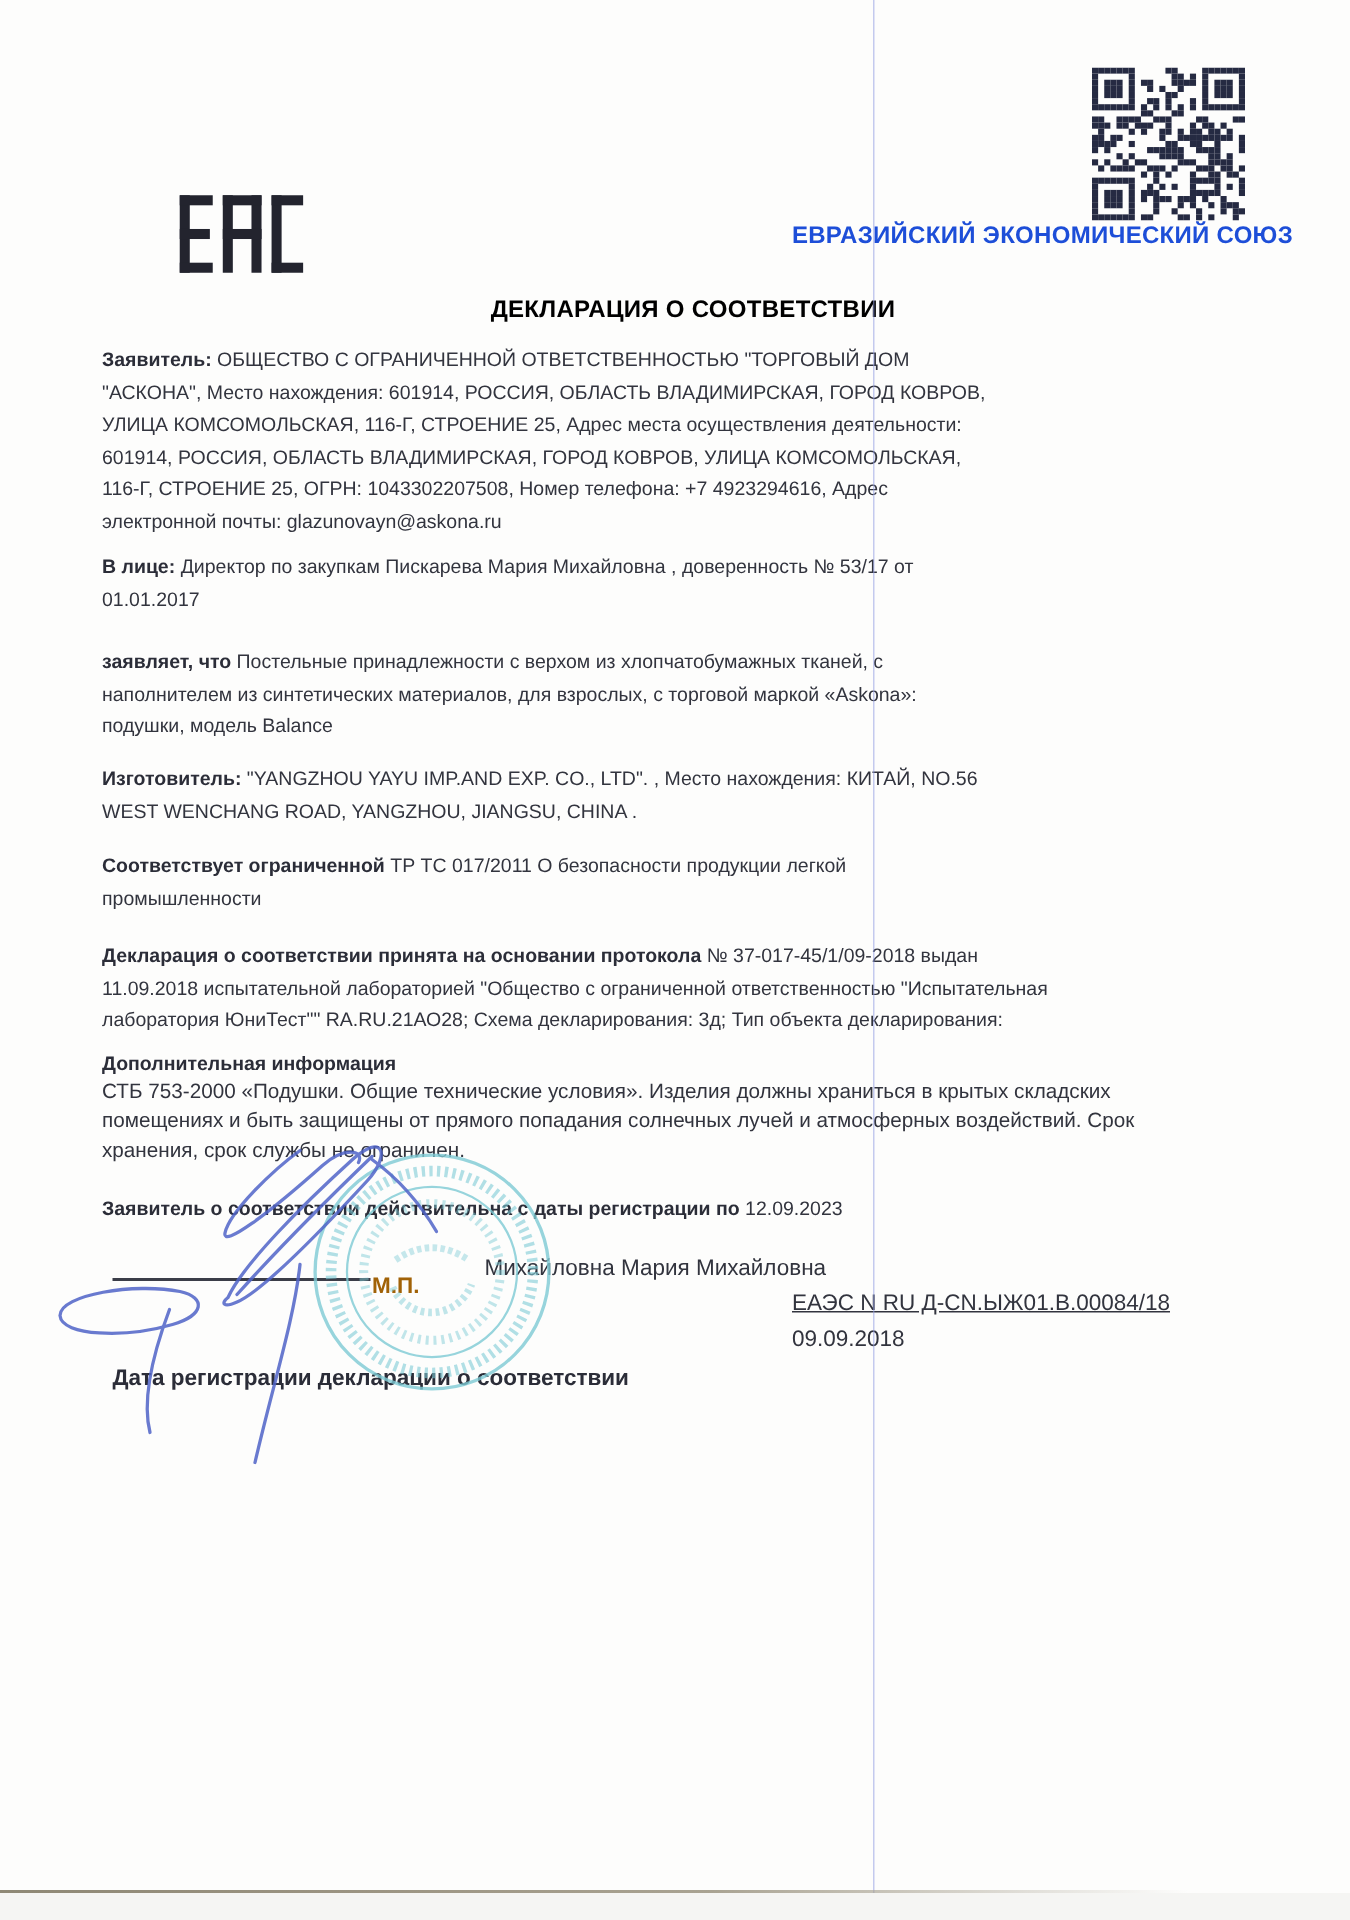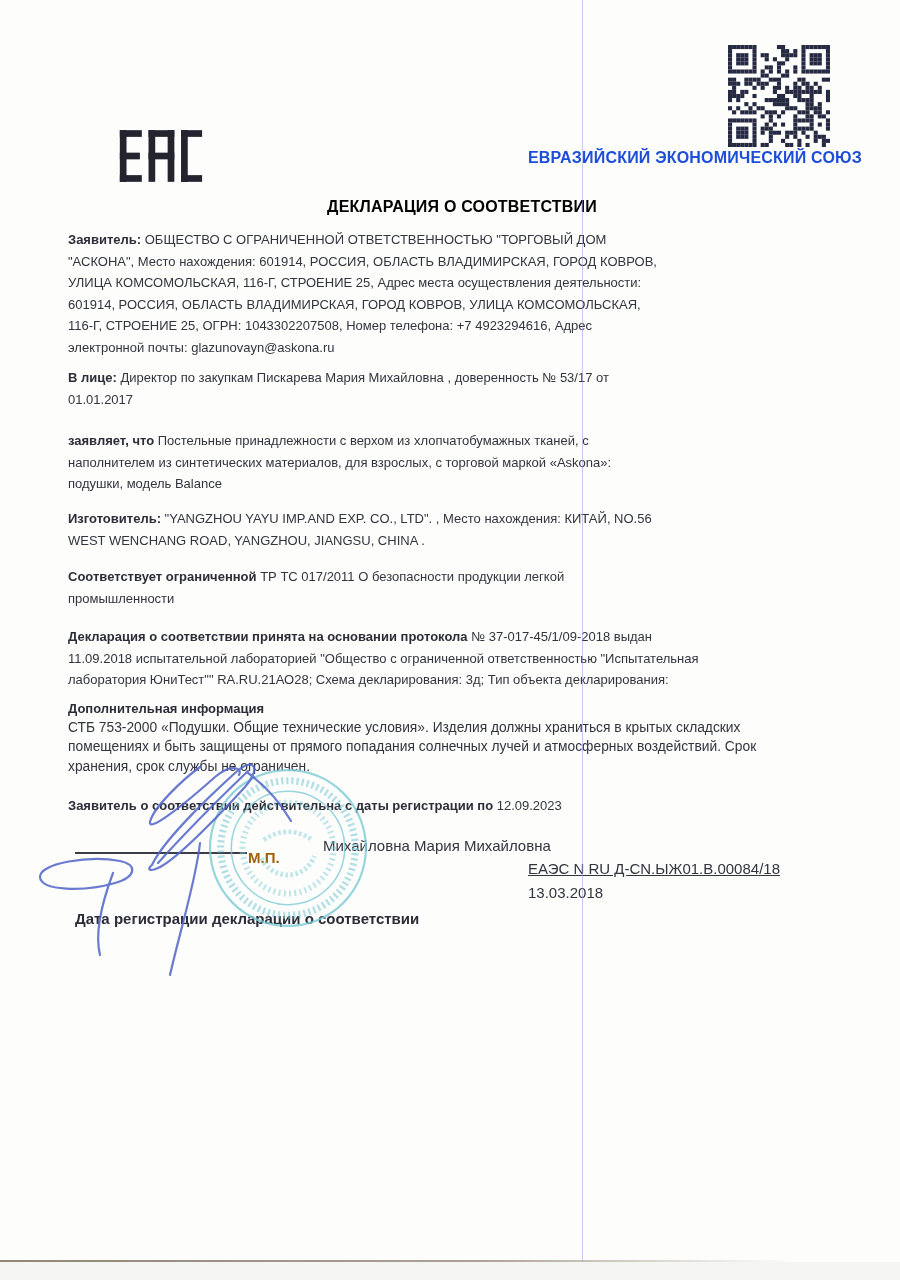--- a/index.html
+++ b/index.html
@@ -407,21 +407,21 @@
 хранения, срок службы не ограничен.</span></p>
 
   <p class="para" style="top:795px"><b>Заявитель о соответствии действительна с даты регистрации по</b><span class="t"> 12.09.2023</span></p>
 
   <div class="sig-line"></div>
   <div class="sig-mp">М.П.</div>
   <div class="sig-name">Михайловна Мария Михайловна</div>
 
   <div class="reg-value-1">ЕАЭС N RU Д-CN.ЫЖ01.В.00084/18</div>
   <div class="reg-label-2">Дата регистрации декларации о соответствии</div>
-  <div class="reg-value-2">13.03.2018</div>
+  <div class="reg-value-2">09.09.2018</div>
 
   <svg class="stamp" viewBox="0 0 164 164">
     <g fill="none" stroke="#7ecbd5">
       <circle cx="82" cy="82" r="77" stroke-width="2.2"></circle>
       <circle cx="82" cy="82" r="56" stroke-width="1.5"></circle>
       <circle cx="82" cy="82" r="66.5" stroke-width="7" stroke-dasharray="2.2 2.9" opacity=".75"></circle>
       <circle cx="82" cy="82" r="45" stroke-width="6" stroke-dasharray="2 3.2" opacity=".6"></circle>
       <path d="M56 92 a28 28 0 0 0 52 -2" stroke-width="5" stroke-dasharray="2.5 2.5" opacity=".6"></path>
       <path d="M58 74 q24 -16 48 0" stroke-width="4.5" stroke-dasharray="3 2.2" opacity=".55"></path>
     </g>

